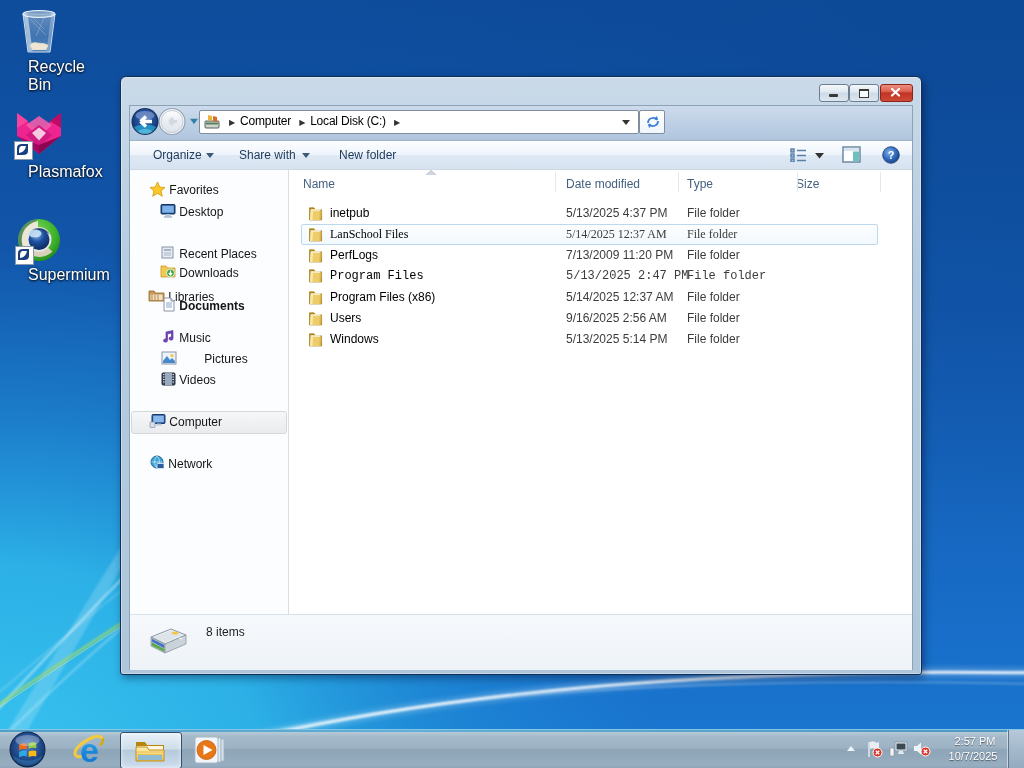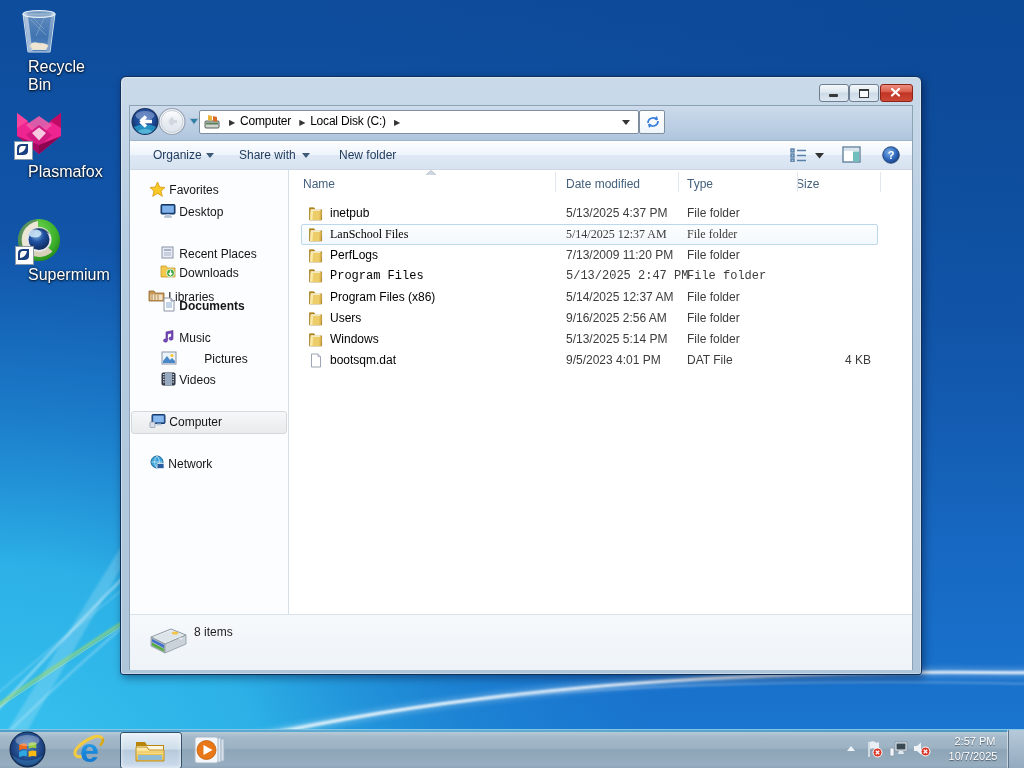--- a/index.html
+++ b/index.html
@@ -446,45 +446,35 @@
                 <path d="M2.6 3.2 L12.6 3.2 L12.6 13 L2.6 13 Z" fill="#f8f2dc"></path>
                 <path d="M2 14 L2.7 5.5 Q2.8 4.7 3.5 4.7 L12.8 4.7 Q13.4 4.7 13.35 5.5 L12.9 14 Z" fill="#eccd6a"></path>
                 <path d="M2 14 L2.7 5.5 Q2.8 4.7 3.5 4.7 L5.2 4.7 L4.4 14 Z" fill="#f7e9a8"></path>
                 <path d="M12.9 14 L13.35 5.5 Q13.4 4.7 12.8 4.7 L11.8 4.7 L11.5 14 Z" fill="#dcb24c"></path>
               </svg></span>
             <span style="position:absolute;left:41px;">Windows</span>
             <span class="c2">5/13/2025 5:14 PM</span>
             <span class="c3">File folder</span>
             <span class="c4"></span>
           </div>
-          <div class="frow" style="top: 180px;">
-            <span style="position:absolute;left:19px;top:2px;"><svg width="16" height="15" viewBox="0 0 16 15" style="vertical-align:-2px">
-                <path d="M3.5 1 L10 1 L12.5 3.5 L12.5 14 L3.5 14 Z" fill="#fff" stroke="#9aa4b2"></path>
-                <path d="M10 1 L10 3.5 L12.5 3.5" fill="#e4e8ee" stroke="#9aa4b2" stroke-width=".8"></path>
-              </svg></span>
-            <span style="position:absolute;left:41px;">bootsqm.dat</span>
-            <span class="c2">9/5/2023 4:01 PM</span>
-            <span class="c3">DAT File</span>
-            <span class="c4">4 KB</span>
-          </div>
         </div>
     </div>
 
     <div id="sbar">
       <svg class="abs" style="left:14px;top:9px" width="46" height="38" viewBox="0 0 46 38">
         <path d="M7 13 L27 5 L42 11 L21 20 Z" fill="#eef3f6" stroke="#8d99a2" stroke-width="1"></path>
         <path d="M9 13.5 L27 6.5 L39 11 L21 18.5 Z" fill="#dde5ea"></path>
         <path d="M7 13 L21 20 L21 29 L7 22 Z" fill="#aab6be" stroke="#8d99a2" stroke-width=".8"></path>
         <path d="M21 20 L42 11 L42 20 L21 29 Z" fill="#c9d3d9" stroke="#8d99a2" stroke-width=".8"></path>
         <path d="M8 15 L20 21 L20 24 L8 17.5 Z" fill="#3e6ed0"></path>
         <path d="M8 18.5 L20 25 L20 27.5 L8 21.5 Z" fill="#55ad3e"></path>
         <path d="M36 13.5 l3 1.2 l-1.5 .8 l-3 -1.3 Z" fill="#fff" opacity=".8"></path>
         <ellipse cx="31" cy="9" rx="3.2" ry="1.6" fill="#f4c23c" opacity=".95"></ellipse>
       </svg>
-      <span class="abs" style="left:64px;top:10px;">8 items</span>
+      <span class="abs" style="left:76px;top:10px;">8 items</span>
     </div>
   </div>
 </div>
 
 <div id="task">
 
   <svg class="abs" style="left:9px;top:1px" width="37" height="37" viewBox="0 0 37 37">
     <defs>
       <radialGradient id="orb" cx=".5" cy=".4" r=".7">
         <stop offset="0" stop-color="#4a7ec0"></stop>

